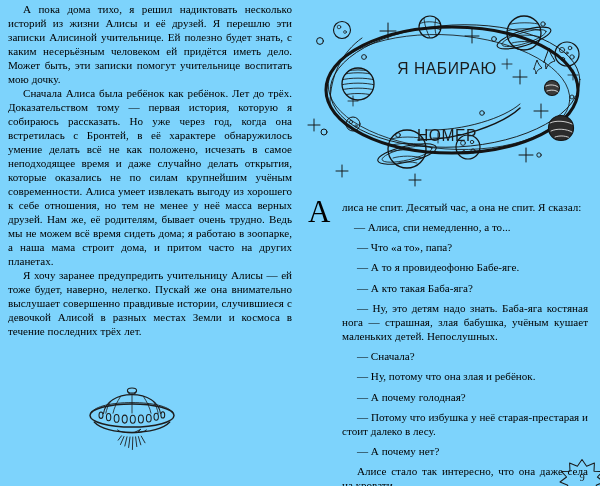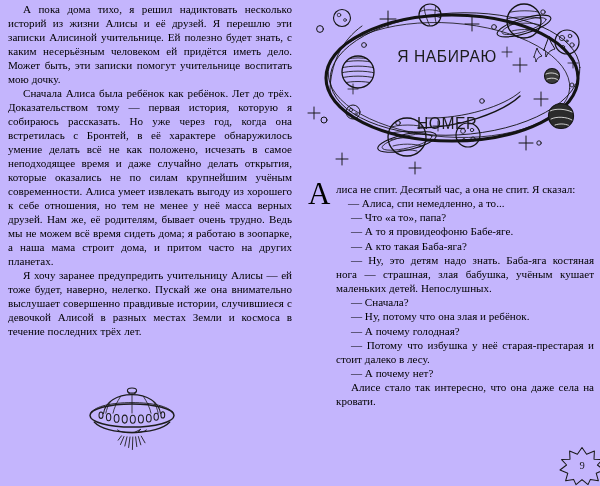--- a/index.html
+++ b/index.html
@@ -12,21 +12,21 @@
     height: 486px;
     overflow: hidden;
     font-family: "Liberation Serif", "DejaVu Serif", serif;
     color: #000000;
   }
 
   .page {
     position: relative;
     width: 600px;
     height: 486px;
-    background: #c4b5fd;
+    background: #7dd3fc;
   }
 
   
   .page-left {
     position: absolute;
     left: 0;
     top: 0;
     width: 300px;
     height: 486px;
   }
@@ -52,21 +52,21 @@
     left: 62px;
     top: 382px;
     width: 140px;
     height: 90px;
   }
 
   
   .page-right {
     position: absolute;
     left: 300px;
-    top: 0;
+    top: 12px;
     width: 300px;
     height: 374px;
   }
 
   .header-art {
     position: absolute;
     left: 6px;
     top: 0px;
     width: 294px;
     height: 182px;
@@ -89,21 +89,21 @@
   .right-text {
     position: absolute;
     left: 36px;
     top: 182px;
     width: 258px;
     font-size: 11.1px;
     line-height: 14.15px;
     text-align: justify;
   }
   .right-text p {
-    margin: 0;
+    margin: 6px;
     text-indent: 15px;
   }
 
   .dropcap-block {
     position: relative;
   }
   .dropcap {
     position: absolute;
     left: -28px;
     top: -2px;

